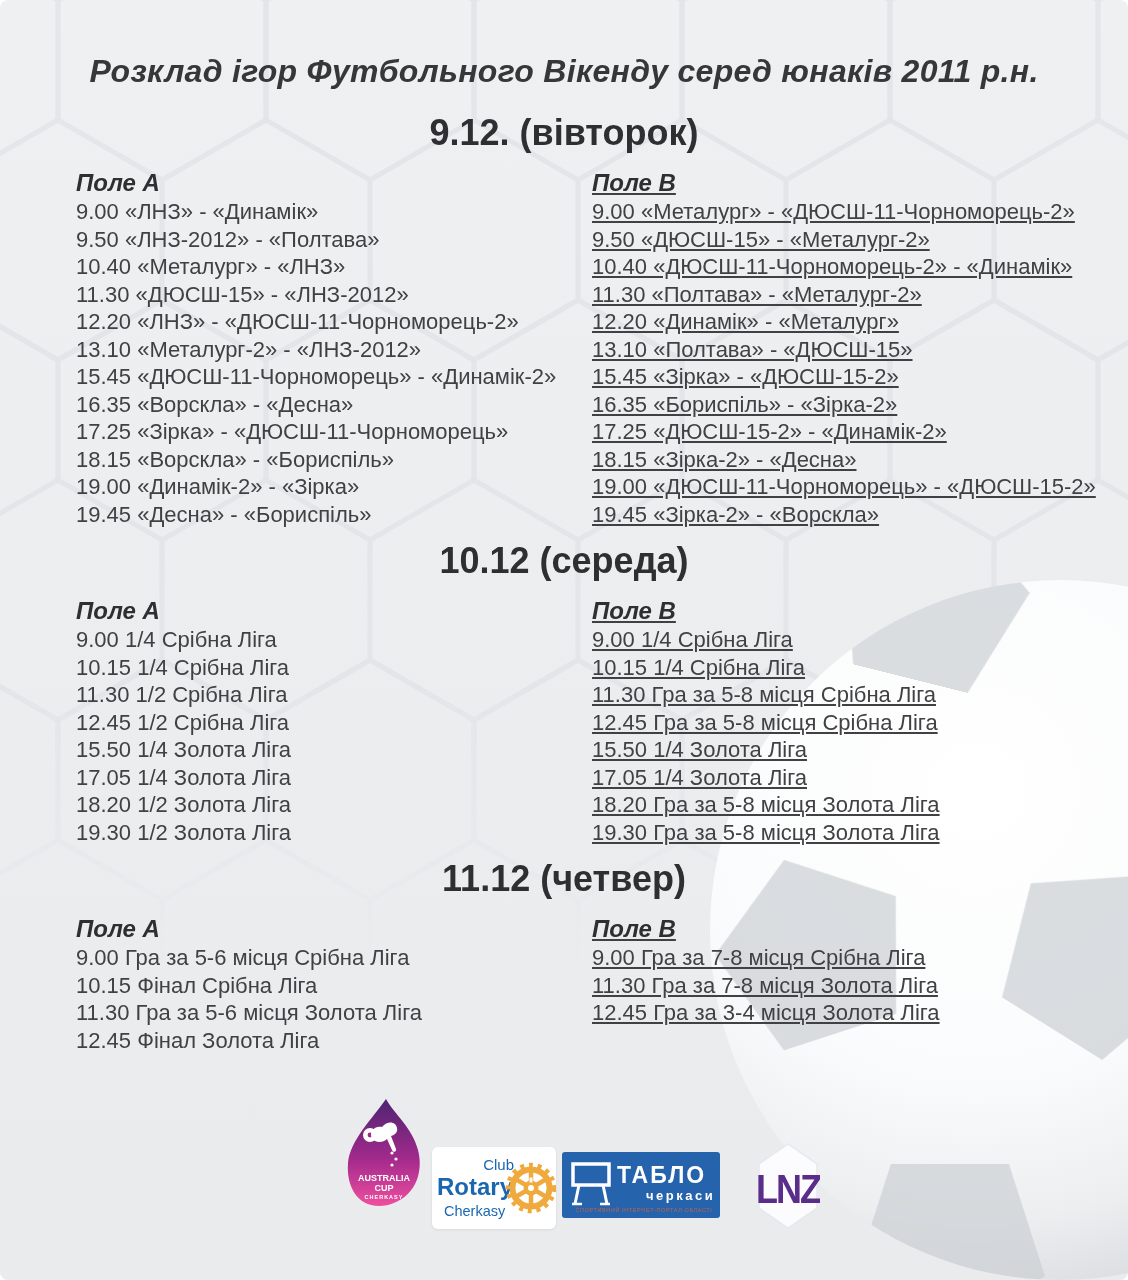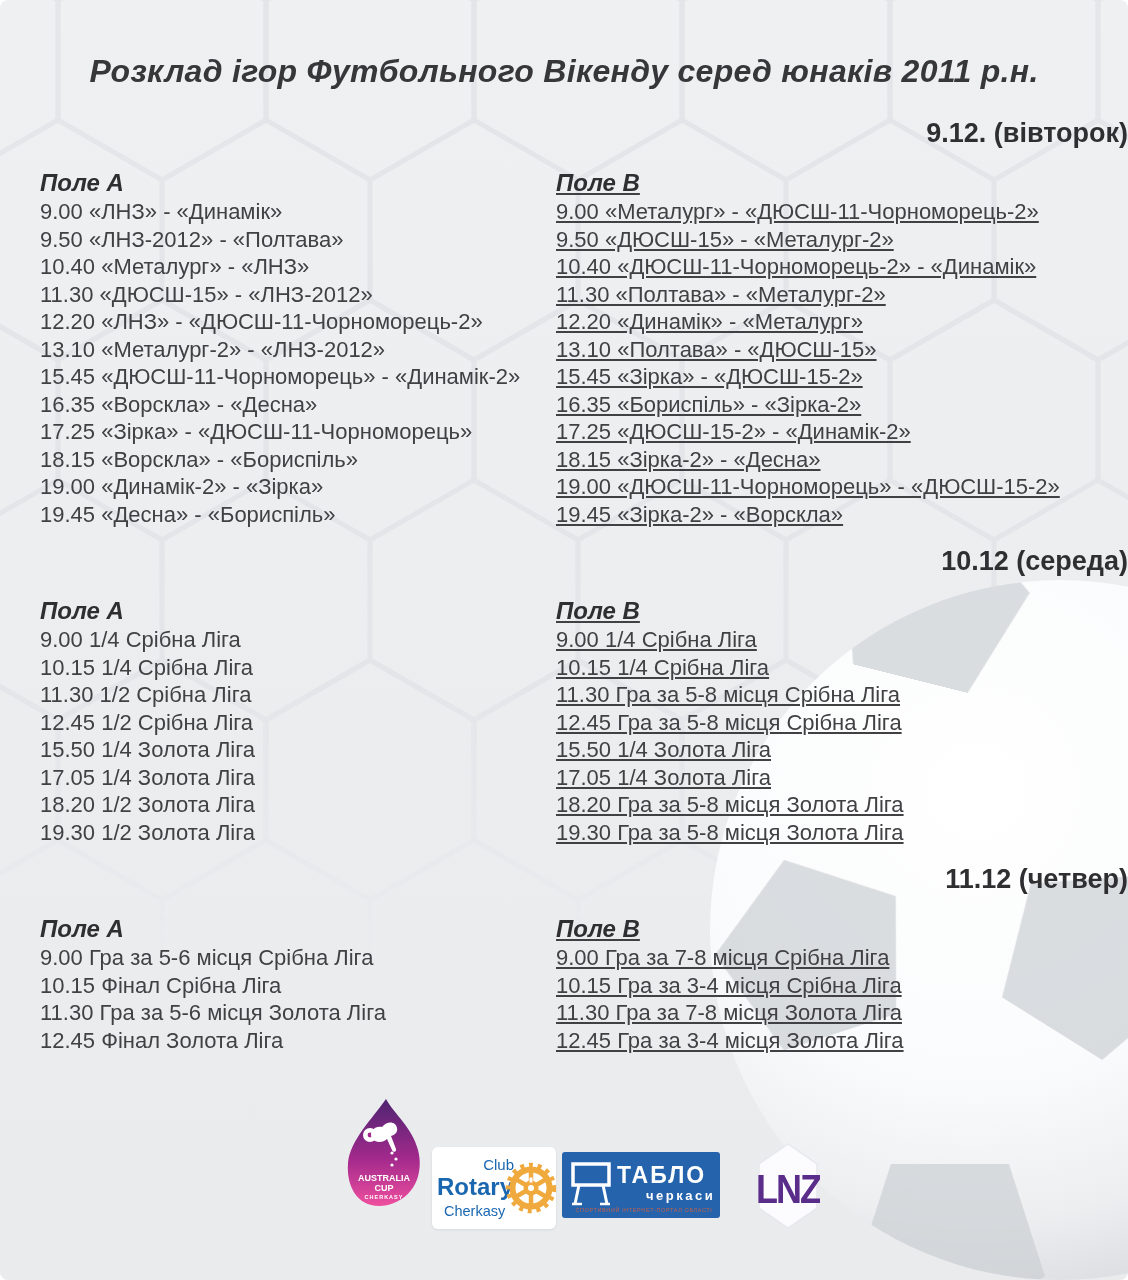--- a/index.html
+++ b/index.html
@@ -11,25 +11,25 @@
   .bg-layer { position:absolute; left:0; top:0; z-index:0; pointer-events:none; }
   .hexes { opacity:.85; }
   .content { position:relative; z-index:2; }
 
   .title {
     padding-top:52px; margin:0; text-align:center;
     font-style:italic; font-weight:bold; font-size:32px; line-height:38px;
     color:#37373a; letter-spacing:.3px;
   }
   .day-heading {
-    margin:26px 0 0; text-align:right;
-    font-weight:bold; font-size:27px; line-height:34px; color:#2f2f32;
+    margin:26px 0 0; text-align:center;
+    font-weight:bold; font-size:36px; line-height:34px; color:#2f2f32;
   }
   .day-heading.later { margin-top:16px; }
-  .cols { display:flex; padding-left:40px; }
+  .cols { display:flex; padding-left:76px; }
   .col-a { width:516px; flex:none; }
   .col-b { flex:1; min-width:0;text-decoration:underline; }
   .field-label {
     margin:18px 0 0; font-style:italic; font-weight:bold;
     font-size:24px; line-height:30px; color:#2f2f32;
   }
   .block { font-size:22px; line-height:27.5px; }
   .match-line { white-space:nowrap; }
 
   .logo { position:absolute; z-index:3; }
@@ -181,21 +181,20 @@
               <div class="match-line">9.00 Гра за 5-6 місця Срібна Ліга</div>
               <div class="match-line">10.15 Фінал Срібна Ліга</div>
               <div class="match-line">11.30 Гра за 5-6 місця Золота Ліга</div>
               <div class="match-line">12.45 Фінал Золота Ліга</div>
             </div>
         </div>
         <div class="col-b">
           <h3 class="field-label">Поле В</h3>
           <div class="block">
               <div class="match-line">9.00 Гра за 7-8 місця Срібна Ліга</div>
-              <div class="match-line">10.15 Гра за 3-4 місця Срібна Ліга</div>
               <div class="match-line">11.30 Гра за 7-8 місця Золота Ліга</div>
               <div class="match-line">12.45 Гра за 3-4 місця Золота Ліга</div>
             </div>
         </div>
       </div>
     </section>
   </div>
 
   <div class="logo logo-australia">
     <svg width="86" height="114" viewBox="0 0 86 114">

